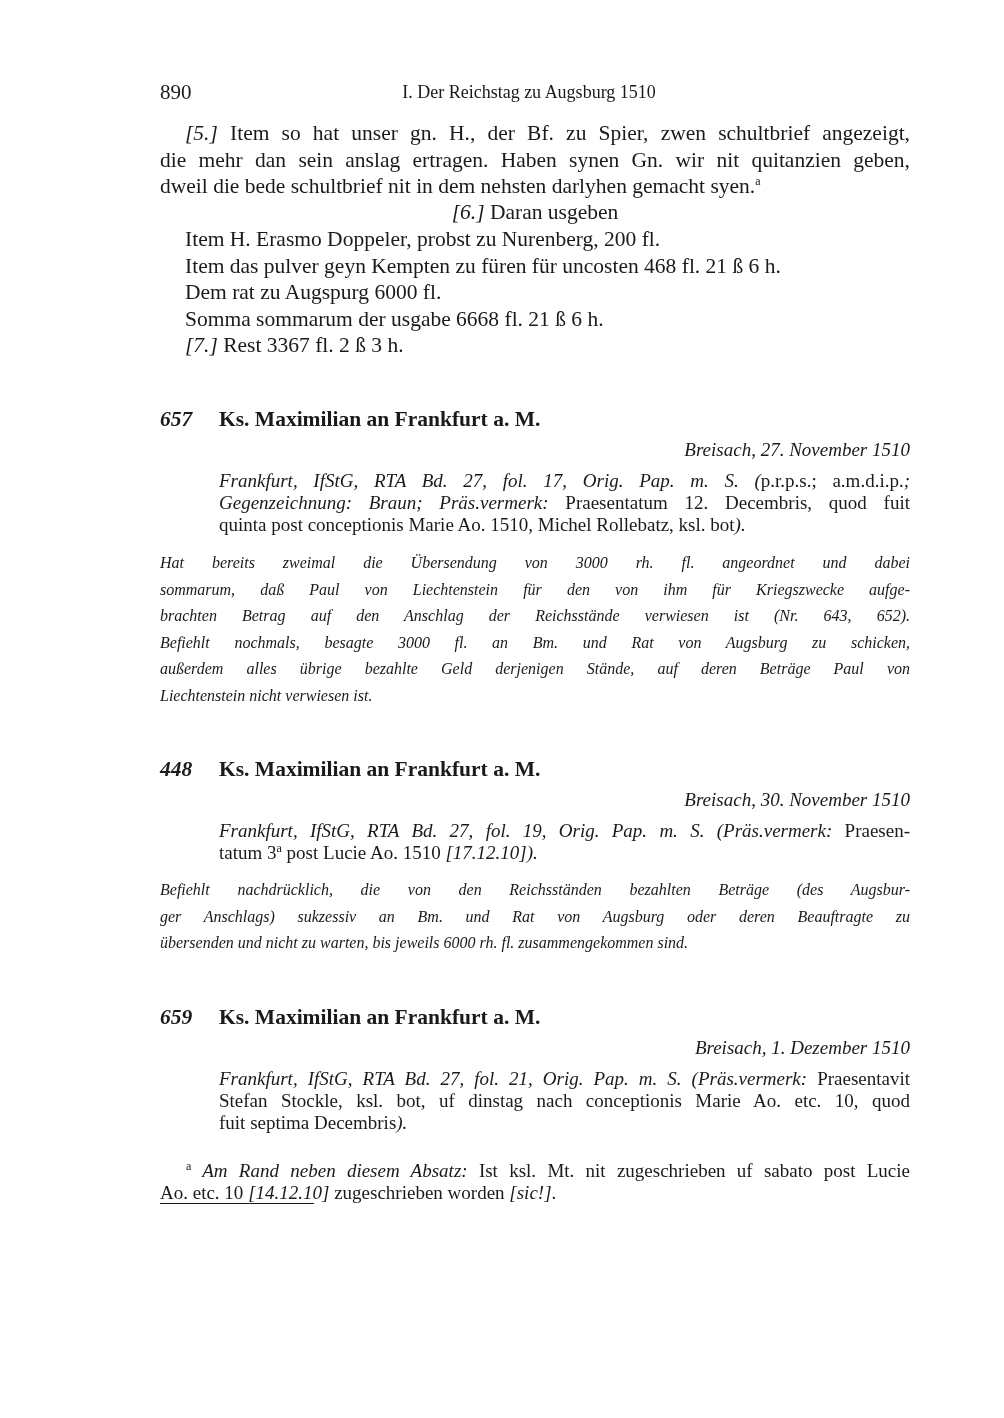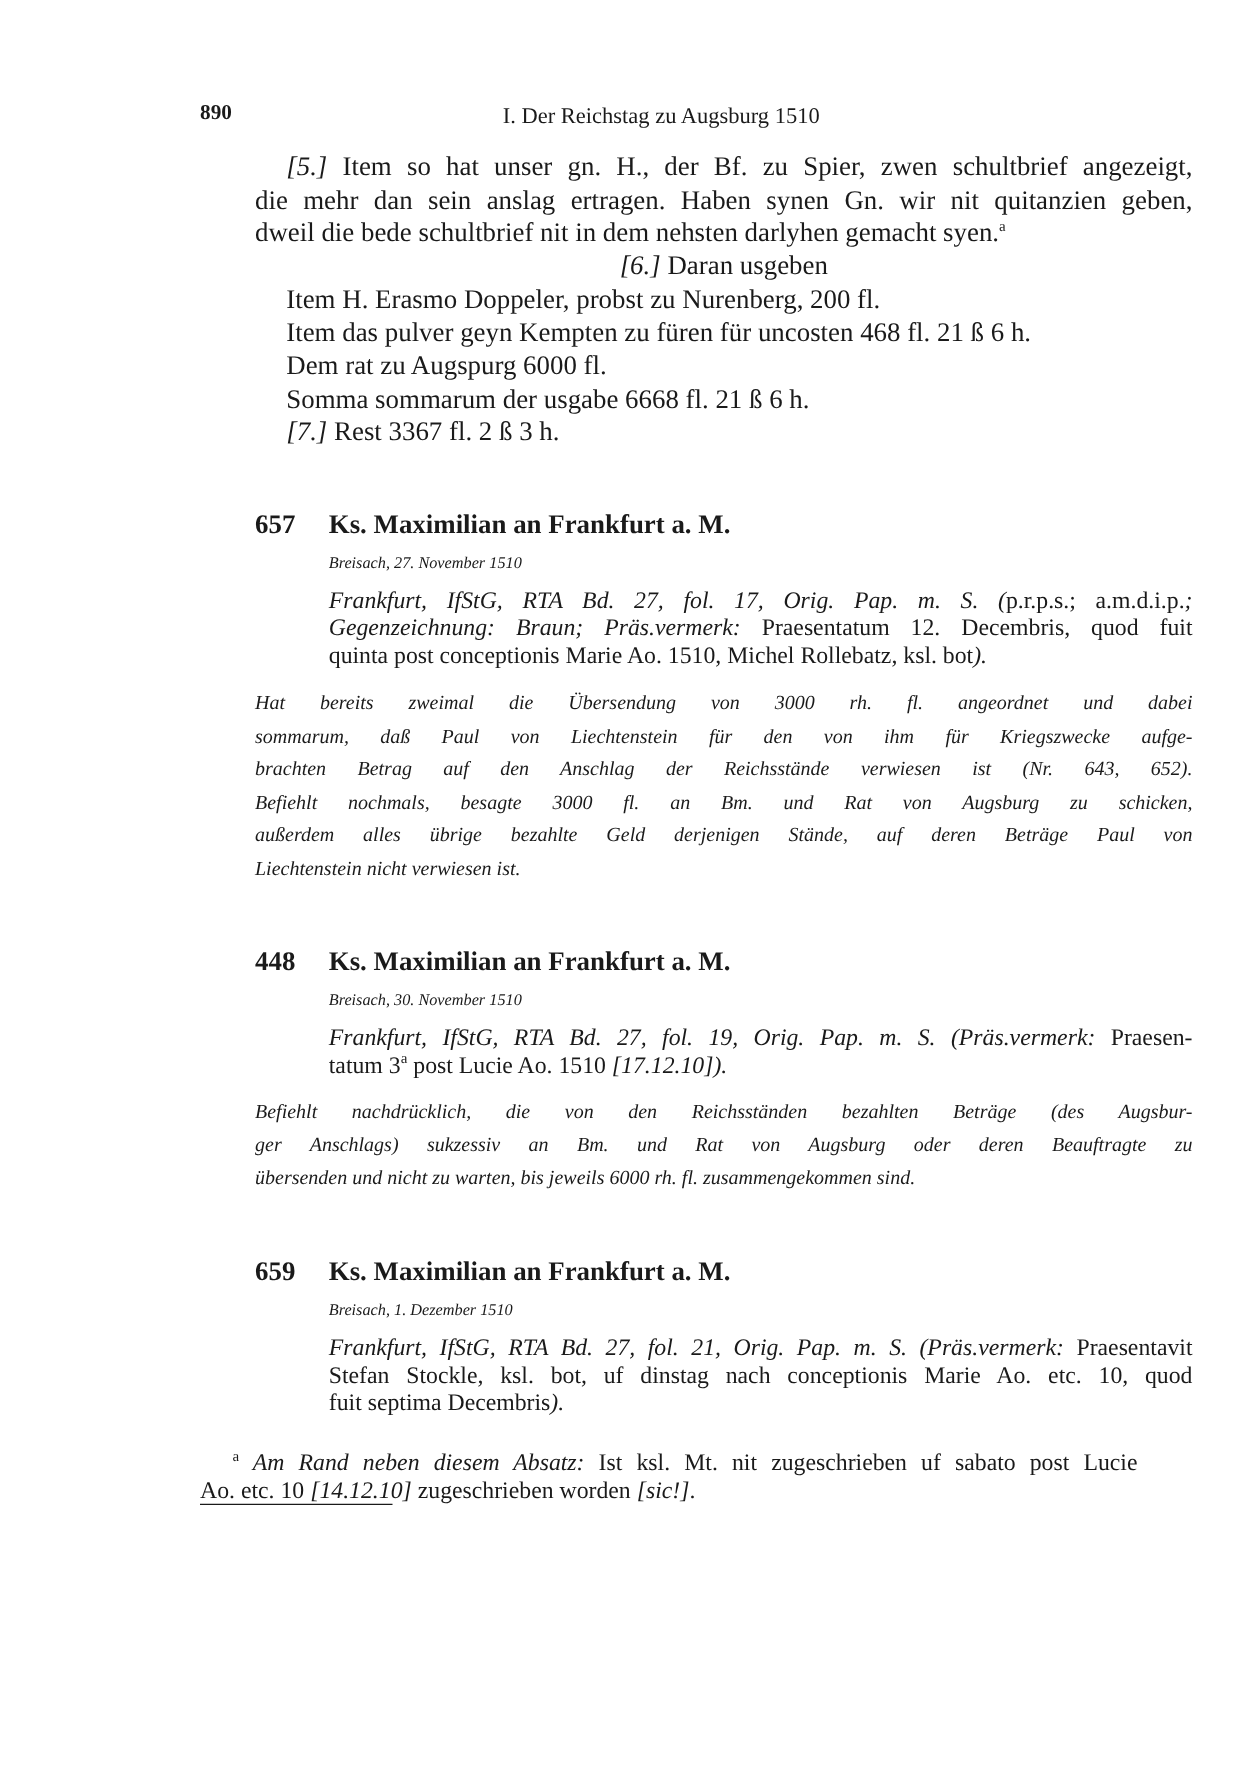--- a/index.html
+++ b/index.html
@@ -3,33 +3,33 @@
   <meta charset="utf-8">
   <style>
     html, body { margin: 0; padding: 0; background: #ffffff; }
     body {
       width: 1004px; height: 1418px; position: relative; overflow: hidden;
       font-family: "Liberation Serif", "DejaVu Serif", serif;
       color: #1a1a1a;
     }
     .page { position: absolute; left: 160px; top: 0; width: 750px; }
     .header { position: absolute; top: 80px; left: 0; width: 750px; height: 26px; font-size: 19px; }
-    .pagenum { position: absolute; left: 0; top: 0; font-size: 17px; font-weight: bold; }
+    .pagenum { position: absolute; left: 0; top: 0; font-size: 21px; }
     .running { position: absolute; left: 0; right: 12px; text-align: center; top: 2px; font-size: 18px; }
-    .block { position: absolute; left: 0; width: 750px; margin-left: 44px; }
+    .block { position: absolute; left: 0; width: 750px; }
     .t { font-size: 21.5px; line-height: 26.5px; }
     .it { font-style: italic; }
     .ind { padding-left: 25px; }
     .center { text-align: center; }
     .line { white-space: nowrap; }
     .sup { font-size: 12px; vertical-align: super; line-height: 0; }
     .doc-head { font-weight: bold; font-size: 21.5px; line-height: 26px; }
-    .doc-num { display: inline-block; width: 59px; }
+    .doc-num { display: inline-block; width: 59px; font-style: italic; }
     .meta { padding-left: 59px; font-size: 19px; line-height: 22px; }
-    .date { font-style: italic; font-size: 13px; margin-top: 7px; }
+    .date { font-style: italic; font-size: 19px; margin-top: 7px; text-align: right; }
     .src { margin-top: 9px; text-align: justify; }
     .regest { font-style: italic; font-size: 16px; line-height: 26.5px; text-align: justify; }
     .fn-rule { position: absolute; left: 0; top: 1203px; width: 154px; height: 1px; background: #1a1a1a; }
     .fn { position: absolute; left: 0; top: 1160px; width: 750px; font-size: 19px; line-height: 22px; text-align: justify; }
     .fn-first { text-indent: 26px; }
     .justline { text-align: justify; text-align-last: justify; }
   </style>
 </head>
 <body>
 

